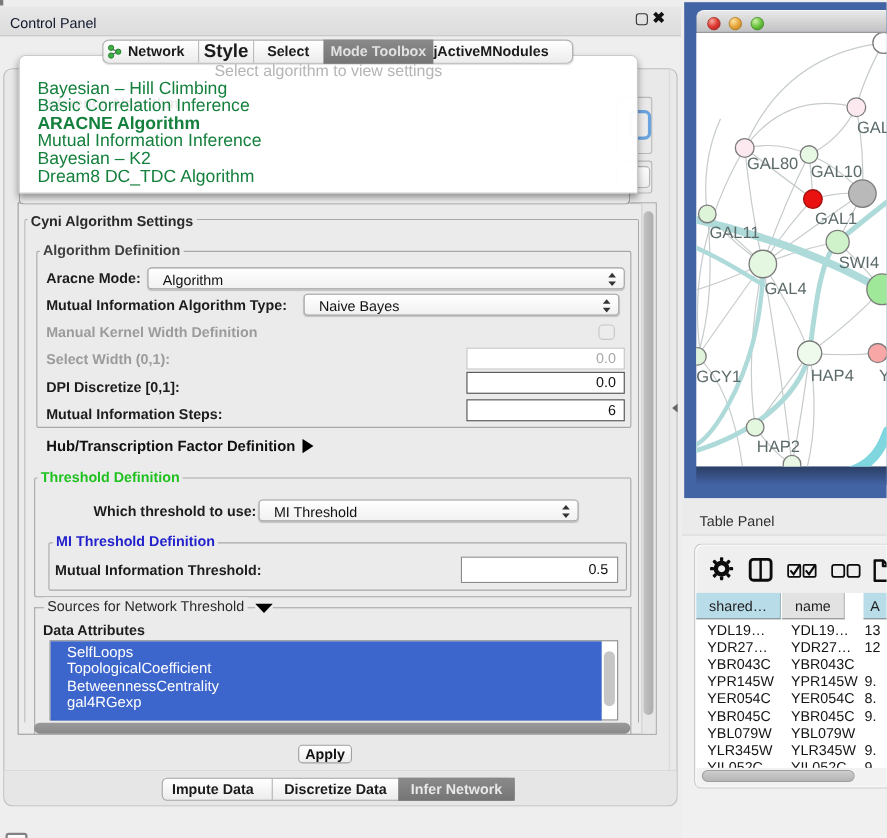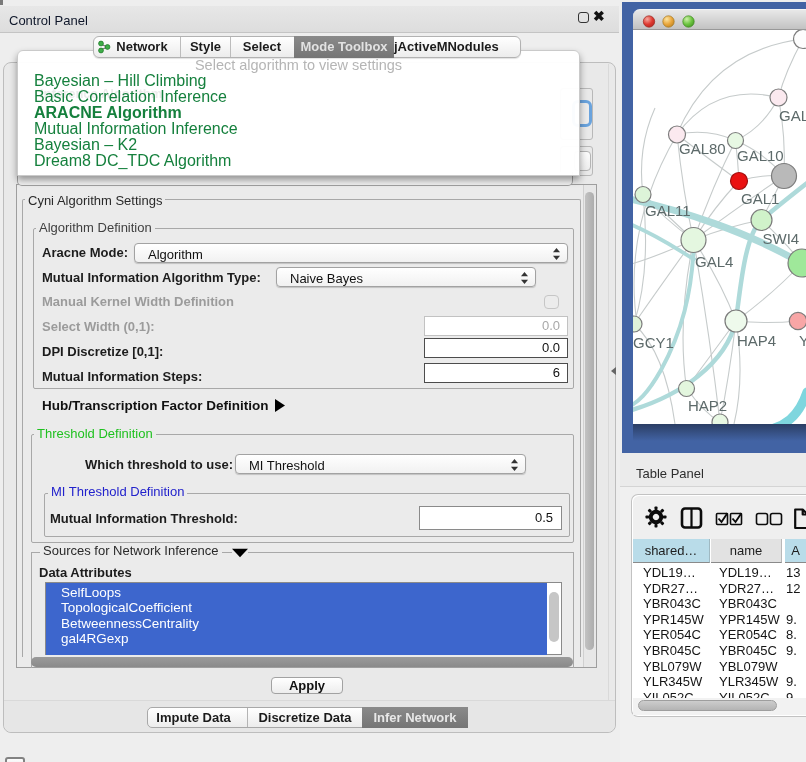--- a/index.html
+++ b/index.html
@@ -1,20 +1,20 @@
 <!DOCTYPE html>
 <html><head>
 <meta charset="utf-8">
 <style>
 *{margin:0;padding:0;box-sizing:border-box}
 html,body{width:806px;height:762px;overflow:hidden;background:#eeeeee;font-family:"Liberation Sans",sans-serif}
 .abs{position:absolute}
 .lbl{position:absolute;font-size:13px;font-weight:bold;color:#1c1c1c;white-space:nowrap}
 .dlbl{position:absolute;font-size:13px;font-weight:bold;color:#9b9b9b;white-space:nowrap}
-.gt{position:absolute;font-size:13px;font-weight:normal;background:#ebebeb;padding:0 3px;white-space:nowrap;color:#2a2a2a}
+.gt{position:absolute;font-size:13px;font-weight:bold;background:#ebebeb;padding:0 3px;white-space:nowrap;color:#2a2a2a}
 .grp{position:absolute;border:1px solid #a8a8a8;border-radius:2px}
 .combo{position:absolute;background:linear-gradient(#ffffff,#f1f1f1);border:1px solid #a2a2a2;border-radius:4px;box-shadow:0 1px 1px rgba(0,0,0,.18);font-size:13px;color:#111}
 .combo .t{position:absolute;left:13px;top:2.5px;white-space:nowrap}
 .combo svg{position:absolute;right:6px;top:3px}
 .tf{position:absolute;background:#fff;font-size:13px;color:#111;text-align:right;line-height:18px}
 .row{position:absolute;font-size:13px;color:#151515;white-space:nowrap}
 .z5{z-index:5}.z2{z-index:2}
 </style>
 </head>
 <body>
@@ -34,42 +34,42 @@
 <div class="abs z5" style="left:180px;top:37px;width:1px;height:20px;background:#bcbcbc"></div>
 <div class="abs z5" style="left:230px;top:37px;width:1px;height:20px;background:#bcbcbc"></div>
 <svg class="abs z5" style="left:97px;top:40px" width="14" height="14" viewBox="0 0 14 14">
  <line x1="4" y1="4" x2="10" y2="7" stroke="#555" stroke-width="1"></line>
  <line x1="4" y1="10" x2="10" y2="7" stroke="#555" stroke-width="1"></line>
  <circle cx="4" cy="3.5" r="2.4" fill="#3fae49" stroke="#1c7a26" stroke-width="0.8"></circle>
  <circle cx="4" cy="10.5" r="2.4" fill="#3fae49" stroke="#1c7a26" stroke-width="0.8"></circle>
  <circle cx="10.5" cy="7" r="2.4" fill="#3fae49" stroke="#1c7a26" stroke-width="0.8"></circle>
 </svg>
 <div class="abs z5" style="left:109px;top:36px;width:66px;height:22px;line-height:22px;text-align:center;font-size:13px;font-weight:bold;color:#1b1b1b">Network</div>
-<div class="abs z5" style="left:181px;top:36px;width:49px;height:22px;line-height:22px;text-align:center;font-size:13px;font-weight:bold;color:#1b1b1b">Style</div>
+<div class="abs z5" style="left:181px;top:36px;width:49px;height:22px;line-height:22px;text-align:center;font-size:17px;font-weight:bold;color:#1b1b1b">Style</div>
 <div class="abs z5" style="left:231px;top:36px;width:62px;height:22px;line-height:22px;text-align:center;font-size:13px;font-weight:bold;color:#1b1b1b">Select</div>
 <div class="abs z5" style="left:294px;top:36px;width:100px;height:22px;line-height:22px;text-align:center;font-size:13px;font-weight:bold;color:#e2e2e2;background:linear-gradient(#8a8a8a,#757575)">Mode Toolbox</div>
 <div class="abs z5" style="left:394px;top:36px;width:127px;height:22px;line-height:22px;text-align:left;font-size:13px;font-weight:bold;color:#1b1b1b">jActiveMNodules</div>
 
 <div class="abs" style="left:16px;top:184px;width:581px;height:484px;background:#ebebeb;border:1px solid #9e9e9e"></div>
 
 <div class="abs" style="left:22px;top:199px;width:559px;height:458px;border:1px solid #a8a8a8;border-bottom:none;border-radius:2px 2px 0 0"></div>
 <div class="gt" style="left:25px;top:192.5px">Cyni Algorithm Settings</div>
 
 <div class="grp" style="left:33px;top:228px;width:541px;height:161px"></div>
 <div class="gt" style="left:36px;top:219.5px;color:#404040">Algorithm Definition</div>
 <div class="lbl" style="left:42px;top:245px">Aracne Mode:</div>
 <div class="combo" style="left:134px;top:243px;width:434px;height:20px">
     <span class="t">Algorithm</span>
     <svg width="9" height="14" viewBox="0 0 9 14">
       <path d="M4.5 1 L8 5.2 H1 Z" fill="#333"></path>
       <path d="M4.5 13 L1 8.8 H8 Z" fill="#333"></path>
     </svg>
   </div>
 <div class="lbl" style="left:42px;top:270px">Mutual Information Algorithm Type:</div>
-<div class="combo" style="left:276px;top:267px;width:260px;height:20px">
+<div class="combo" style="left:276px;top:267px;width:287px;height:20px">
     <span class="t" style="left:13px">Naive Bayes</span>
     <svg width="9" height="14" viewBox="0 0 9 14">
       <path d="M4.5 1 L8 5.2 H1 Z" fill="#333"></path>
       <path d="M4.5 13 L1 8.8 H8 Z" fill="#333"></path>
     </svg>
   </div>
 <div class="dlbl" style="left:42px;top:294px">Manual Kernel Width Definition</div>
 <div class="abs" style="left:544px;top:295px;width:15px;height:14px;background:#ececec;border:1px solid #c6c6c6;border-radius:4px"></div>
 <div class="dlbl" style="left:42px;top:319px">Select Width (0,1):</div>
 <div class="tf" style="left:424px;top:316px;width:144px;height:20px;border:1px solid #c2c2c2;color:#a8a8a8;padding-right:7px">0.0</div>
@@ -92,21 +92,21 @@
       <path d="M4.5 1 L8 5.2 H1 Z" fill="#333"></path>
       <path d="M4.5 13 L1 8.8 H8 Z" fill="#333"></path>
     </svg>
   </div>
 <div class="grp" style="left:44px;top:493px;width:526px;height:44px"></div>
 <div class="gt" style="left:48px;top:484px;color:#2222cc">MI Threshold Definition</div>
 <div class="lbl" style="left:50px;top:511px">Mutual Information Threshold:</div>
 <div class="tf" style="left:419px;top:506px;width:143px;height:24px;border:1px solid #8a8a8a;line-height:22px;padding-right:8px">0.5</div>
 
 <div class="abs" style="left:31px;top:552px;width:543px;height:116px;border:1px solid #a8a8a8;border-bottom:none"></div>
-<div class="gt" style="left:40px;top:542.5px;font-weight:normal">Sources for Network Inference</div>
+<div class="gt" style="left:40px;top:542.5px;font-weight:normal">Sources for Network Threshold</div>
 <svg class="abs" style="left:232px;top:548px;background:#ebebeb" width="16" height="10" viewBox="0 0 17 9">
     <path d="M0 0 H17 L8.5 9 Z" fill="#000"></path>
   </svg>
 <div class="lbl" style="left:39px;top:565px">Data Attributes</div>
 <div class="abs" style="left:45px;top:582px;width:517px;height:73px;border:1px solid #8a8a8a;background:#fff"></div>
 <div class="abs" style="left:46px;top:583px;width:501px;height:72px;background:#3d66cd"></div>
 <div class="abs" style="left:61px;top:585px;font-size:13.5px;color:#fff;line-height:15.4px;white-space:nowrap">SelfLoops<br>TopologicalCoefficient<br>BetweennessCentrality<br>gal4RGexp</div>
 <div class="abs" style="left:549px;top:592px;width:10px;height:50px;background:#c6c6c6;border-radius:5px"></div>
 
 <div class="abs" style="left:583px;top:185px;width:13px;height:482px;background:#e7e7e7;border-left:1px solid #d0d0d0"></div>
@@ -119,21 +119,21 @@
 <div class="abs" style="left:560px;top:146px;width:33px;height:30px;border:1px solid #b8b8b8;border-radius:3px"></div>
 <div class="abs" style="left:574px;top:151px;width:17px;height:20px;border:1px solid #b4b4b4;border-radius:4px;background:linear-gradient(#fcfcfc,#eee)"></div>
 
 <div class="abs" style="left:17px;top:172px;width:556px;height:14px;background:#f0f0f0;border:1px solid #9f9f9f;border-top:none;border-radius:0 0 5px 5px"></div>
 
 <div class="abs z2" style="left:17px;top:50px;width:563px;height:126px;background:rgba(255,255,255,.97);border:1px solid #cacaca;border-radius:6px 6px 1px 1px;box-shadow:0 4px 7px rgba(0,0,0,.38)"></div>
 <div class="abs z2" style="left:17px;top:57px;width:563px;height:14px;text-align:center;font-size:14.5px;color:#b5b5b5">Select algorithm to view settings</div>
 <div class="abs z2" style="left:40px;top:86px;font-size:13px;font-weight:bold;color:rgba(60,60,60,0.10);white-space:nowrap">Inference Algorithm</div>
 <div class="abs z2" style="left:34px;top:73px;font-size:16px;color:#15803d;line-height:16px;white-space:nowrap">Bayesian – Hill Climbing<br>Basic Correlation Inference<br><b>ARACNE Algorithm</b><br>Mutual Information Inference<br>Bayesian – K2<br>Dream8 DC_TDC Algorithm</div>
 
-<div class="abs" style="left:271px;top:677px;width:72px;height:17px;background:linear-gradient(#ffffff,#ededed);border:1px solid #a2a2a2;border-radius:4px;text-align:center;line-height:16px;font-size:13px;font-weight:bold;color:#111">Apply</div>
+<div class="abs" style="left:271px;top:677px;width:49px;height:17px;background:linear-gradient(#ffffff,#ededed);border:1px solid #a2a2a2;border-radius:4px;text-align:center;line-height:16px;font-size:13px;font-weight:bold;color:#111">Apply</div>
 <div class="abs" style="left:4px;top:700px;width:611px;height:32px;background:#e6e6e6;border-top:1px solid #d9d9d9;border-radius:0 0 8px 8px"></div>
 <div class="abs" style="left:147px;top:707px;width:321px;height:21px;background:linear-gradient(#ffffff,#ececec);border:1px solid #a8a8a8;border-radius:5px"></div>
 <div class="abs" style="left:247px;top:708px;width:1px;height:19px;background:#b4b4b4"></div>
 <div class="abs" style="left:144px;top:707px;width:99px;height:21px;line-height:21px;text-align:center;font-size:13px;font-weight:bold;color:#1b1b1b">Impute Data</div>
 <div class="abs" style="left:248px;top:707px;width:114px;height:21px;line-height:21px;text-align:center;font-size:13px;font-weight:bold;color:#1b1b1b">Discretize Data</div>
 <div class="abs" style="left:362px;top:707px;width:106px;height:21px;line-height:21px;text-align:center;font-size:13px;font-weight:bold;color:#e8e8e8;background:linear-gradient(#8a8a8a,#757575)">Infer Network</div>
 
 <div class="abs" style="left:622px;top:2px;width:184px;height:451px;background:#4263a4"></div>
 <div class="abs" style="left:633px;top:424px;width:173px;height:17px;background:linear-gradient(#2b3e64,#4263a4)"></div>
 <div class="abs" style="left:633px;top:9px;width:173px;height:21px;background:linear-gradient(#e8e8e8,#c2c2c2);border-top:1px solid #f5f5f5;border-bottom:1px solid #989898;border-radius:7px 0 0 0"></div>
@@ -264,21 +264,21 @@
   <rect x="85.5" y="7.5" width="11" height="11" rx="1"></rect>
   <rect x="111.5" y="7.5" width="11" height="11" rx="2"></rect>
   <rect x="125.5" y="7.5" width="11" height="11" rx="2"></rect>
  </g>
  <path d="M73.5 12.5 l3 3.5 l6 -9" stroke="#0c0c0c" stroke-width="1.9" fill="none"></path>
  <path d="M87.5 12.5 l3 3.5 l6 -9" stroke="#0c0c0c" stroke-width="1.9" fill="none"></path>
  <path d="M150.2 3.5 h7.5 l5 5 v13.5 h-12.5 z M157.7 3.5 v5 h5" fill="none" stroke="#0c0c0c" stroke-width="2.2" stroke-linejoin="round"></path>
 </svg>
 
 <div class="abs" style="left:633px;top:539px;width:77px;height:24px;background:#b9dce9;border-right:1px solid #9fb9c2;border-bottom:1px solid #8a8a8a;text-align:center;line-height:24px;font-size:13px;color:#1d1d1d">shared…</div>
-<div class="abs" style="left:711px;top:539px;width:71px;height:24px;background:#e2e2e2;border-right:1px solid #b8b8b8;border-bottom:1px solid #8a8a8a;text-align:center;line-height:24px;font-size:13px;color:#1d1d1d">name</div>
+<div class="abs" style="left:711px;top:539px;width:57px;height:24px;background:#e2e2e2;border-right:1px solid #b8b8b8;border-bottom:1px solid #8a8a8a;text-align:center;line-height:24px;font-size:13px;color:#1d1d1d">name</div>
 <div class="abs" style="left:785px;top:539px;width:21px;height:24px;background:#b9dce9;border-bottom:1px solid #8a8a8a;text-align:center;line-height:24px;font-size:13px;color:#1d1d1d">A</div>
 
 <div class="row" style="left:643px;top:565px;line-height:15.6px">YDL19…<br>YDR27…<br>YBR043C<br>YPR145W<br>YER054C<br>YBR045C<br>YBL079W<br>YLR345W<br>YIL052C</div>
 <div class="row" style="left:719px;top:565px;line-height:15.6px">YDL19…<br>YDR27…<br>YBR043C<br>YPR145W<br>YER054C<br>YBR045C<br>YBL079W<br>YLR345W<br>YIL052C</div>
 <div class="row" style="left:786px;top:565px;line-height:15.6px">13<br>12<br>&nbsp;<br>9.<br>8.<br>9.<br>&nbsp;<br>9.<br>9.</div>
 
 <div class="abs" style="left:633px;top:698px;width:173px;height:17px;background:#f2f2f2"></div>
 <div class="abs" style="left:638px;top:700px;width:139px;height:11px;background:linear-gradient(#cdcdcd,#b4b4b4);border:1px solid #9e9e9e;border-radius:6px"></div>
 
 <div class="abs" style="left:5px;top:757px;width:20px;height:12px;border:2px solid #828282;border-radius:3px 3px 0 0;background:linear-gradient(#fdfdfd,#e9e9e9)"></div>

